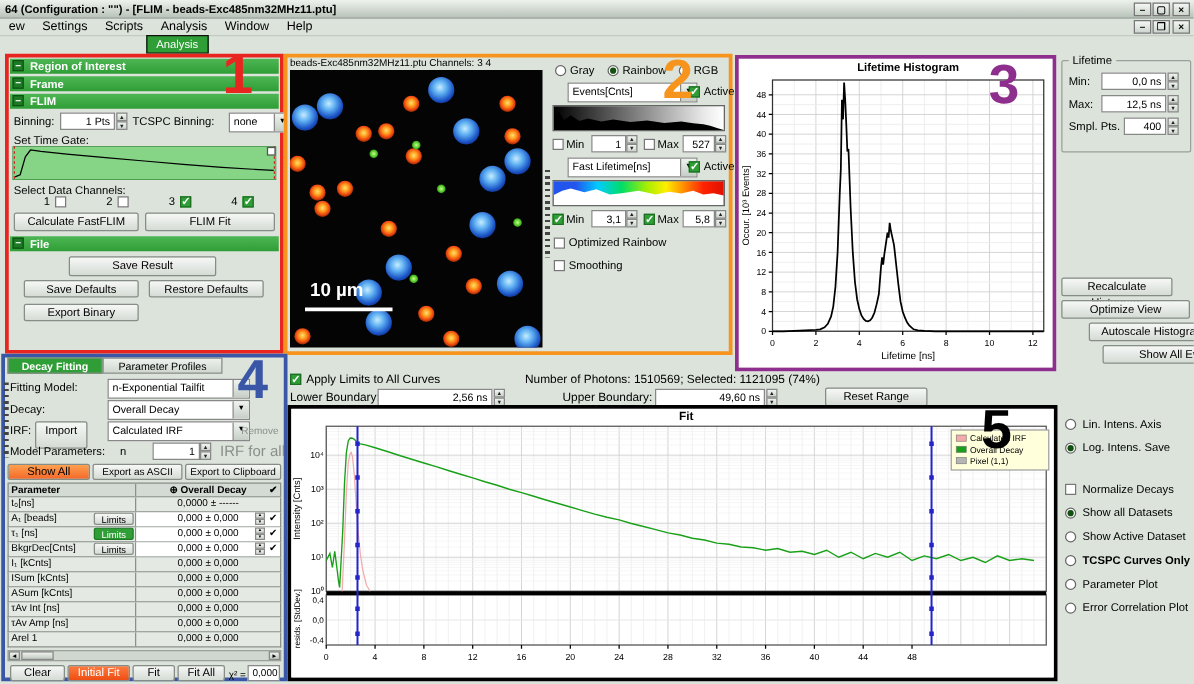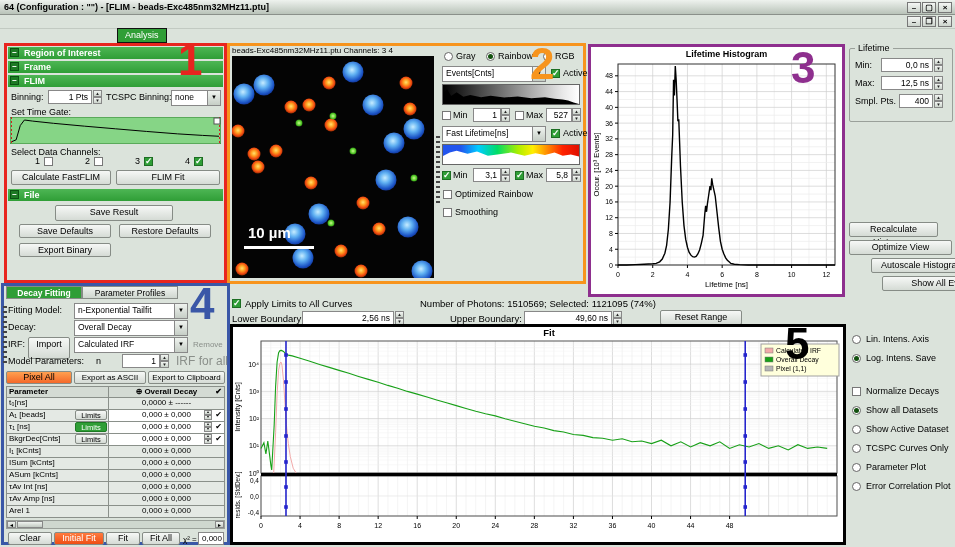--- a/index.html
+++ b/index.html
@@ -34,21 +34,21 @@
   .hdr .tog{position:absolute;left:2px;top:1px;width:9px;height:9px;background:#1d7a24;
     border:1px solid #0c5213;color:#fff;font-size:8px;line-height:7px;text-align:center;box-sizing:border-box;}
   
   .btn{position:absolute;background:linear-gradient(#f6f8f6,#d5dbd5);border:1px solid #868c86;
     border-radius:2px;font-size:9px;text-align:center;box-sizing:border-box;cursor:default;}
   .btn.sm{font-size:8px;}
   .btn.orange{background:linear-gradient(#ffa050,#f4692a);}
   .btn.orangered{background:linear-gradient(#ff7a3e,#ee4e14);color:#fff;}
   .btn.greenbtn{background:#2f9e36;color:#fff;border-color:#1d7a24;}
   .sel{position:absolute;background:#fff;border:1px solid #888;font-size:8.5px;line-height:12px;
-    height:16px;box-sizing:border-box;padding:0 14px 0 3px;white-space:nowrap;overflow:hidden;}
+    height:16px;box-sizing:border-box;padding:0 14px 0 3px;white-space:nowrap;overflow:hidden;margin-left:12px;}
   .sel .arrow{position:absolute;right:0;top:0;bottom:0;width:12px;
     background:linear-gradient(#eff3ef,#c6cec6);border-left:1px solid #888;font-size:6px;
     text-align:center;line-height:12px;}
   .numfield{position:absolute;background:#fff;border:1px solid #888;font-size:8.5px;
     text-align:right;padding:0 3px;height:14px;line-height:12px;box-sizing:border-box;}
   .spinner{position:absolute;width:9px;height:14px;}
   .spinner div{height:7px;background:linear-gradient(#f2f5f2,#ccd4cc);border:1px solid #888;
     box-sizing:border-box;font-size:4.5px;line-height:5px;text-align:center;color:#222;}
   .cb{position:absolute;width:9px;height:9px;border:1px solid #777;background:#fff;box-sizing:border-box;}
   .cb.on{background:#2f9e36;border-color:#1d6e23;}
@@ -100,20 +100,21 @@
 </head>
 <body>
 
 <div id="titlebar">
   <span>64  (Configuration : "") - [FLIM - beads-Exc485nm32MHz11.ptu]</span>
   <span class="wbtn" style="right:34px">–</span>
   <span class="wbtn" style="right:19px">▢</span>
   <span class="wbtn" style="right:3px">×</span>
 </div>
 <div id="menubar">
+  <span id="menu-items"><span class="menu-item">ew</span><span class="menu-item">Settings</span><span class="menu-item">Scripts</span><span class="menu-item">Analysis</span><span class="menu-item">Window</span><span class="menu-item">Help</span></span>
   <span class="wbtn" style="right:34px;top:1px">–</span>
   <span class="wbtn" style="right:19px;top:1px">❐</span>
   <span class="wbtn" style="right:3px;top:1px">×</span>
 </div>
 <div id="doc-tab">Analysis</div>
 
 <div id="region1" class="region">
   <div class="hdr" style="top:1px">
     <span class="tog">−</span>
     <span>Region of Interest</span></div>
@@ -428,21 +429,21 @@
 
   <span class="lbl" style="left:4px;top:70px">Model Parameters:</span>
   <span class="lbl" style="left:92px;top:70px">n</span>
   <div class="numfield" style="left:118px;top:68px;width:38px">1</div>
   <div class="spinner" style="left:156px;top:68px">
       <div>▲</div>
       <div>▼</div>
     </div>
   <span class="lbl dis" style="left:172px;top:70px;font-size:12px">IRF for all</span>
 
-  <div class="btn orange" style="left:2px;top:85px;width:66px;height:13px;line-height:11px">Pixel All</div>
+  <div class="btn orange" style="left:2px;top:85px;width:66px;height:13px;line-height:11px">Show All</div>
   <div class="btn sm" style="left:70px;top:85px;width:72px;height:13px;line-height:11px">Export as ASCII</div>
   <div class="btn sm" style="left:144px;top:85px;width:77px;height:13px;line-height:11px">Export to Clipboard</div>
 
   <div id="param-table">
       <div class="trow head" style="top: 100px; height: 12px;">
         <div class="c1">Parameter</div>
         <div class="c2"><span style="margin-right: 2px;">⊕</span><span>Overall Decay</span></div>
         <span class="rowcheck">✔</span>
       </div>
       <div class="trow" style="top: 112px; height: 12px;">
@@ -767,21 +768,21 @@
       <span class="fo-lbl">Normalize Decays</span>
     </div>
     <div class="fo-item" style="top: 71px; width: 102px;">
       <span class="radio on" style="left: 0px; top: 1px;"></span>
       <span class="fo-lbl">Show all Datasets</span>
     </div>
     <div class="fo-item" style="top: 90px; width: 102px;">
       <span class="radio" style="left: 0px; top: 1px;"></span>
       <span class="fo-lbl">Show Active Dataset</span>
     </div>
-    <div class="fo-item" style="top: 109px; width: 102px;">
+    <div class="fo-item" style="top: 109px; width: 102px; font-weight: bold;">
       <span class="radio" style="left: 0px; top: 1px;"></span>
       <span class="fo-lbl">TCSPC Curves Only</span>
     </div>
     <div class="fo-item" style="top: 128px; width: 102px;">
       <span class="radio" style="left: 0px; top: 1px;"></span>
       <span class="fo-lbl">Parameter Plot</span>
     </div>
     <div class="fo-item" style="top: 147px; width: 102px;">
       <span class="radio" style="left: 0px; top: 1px;"></span>
       <span class="fo-lbl">Error Correlation Plot</span>

